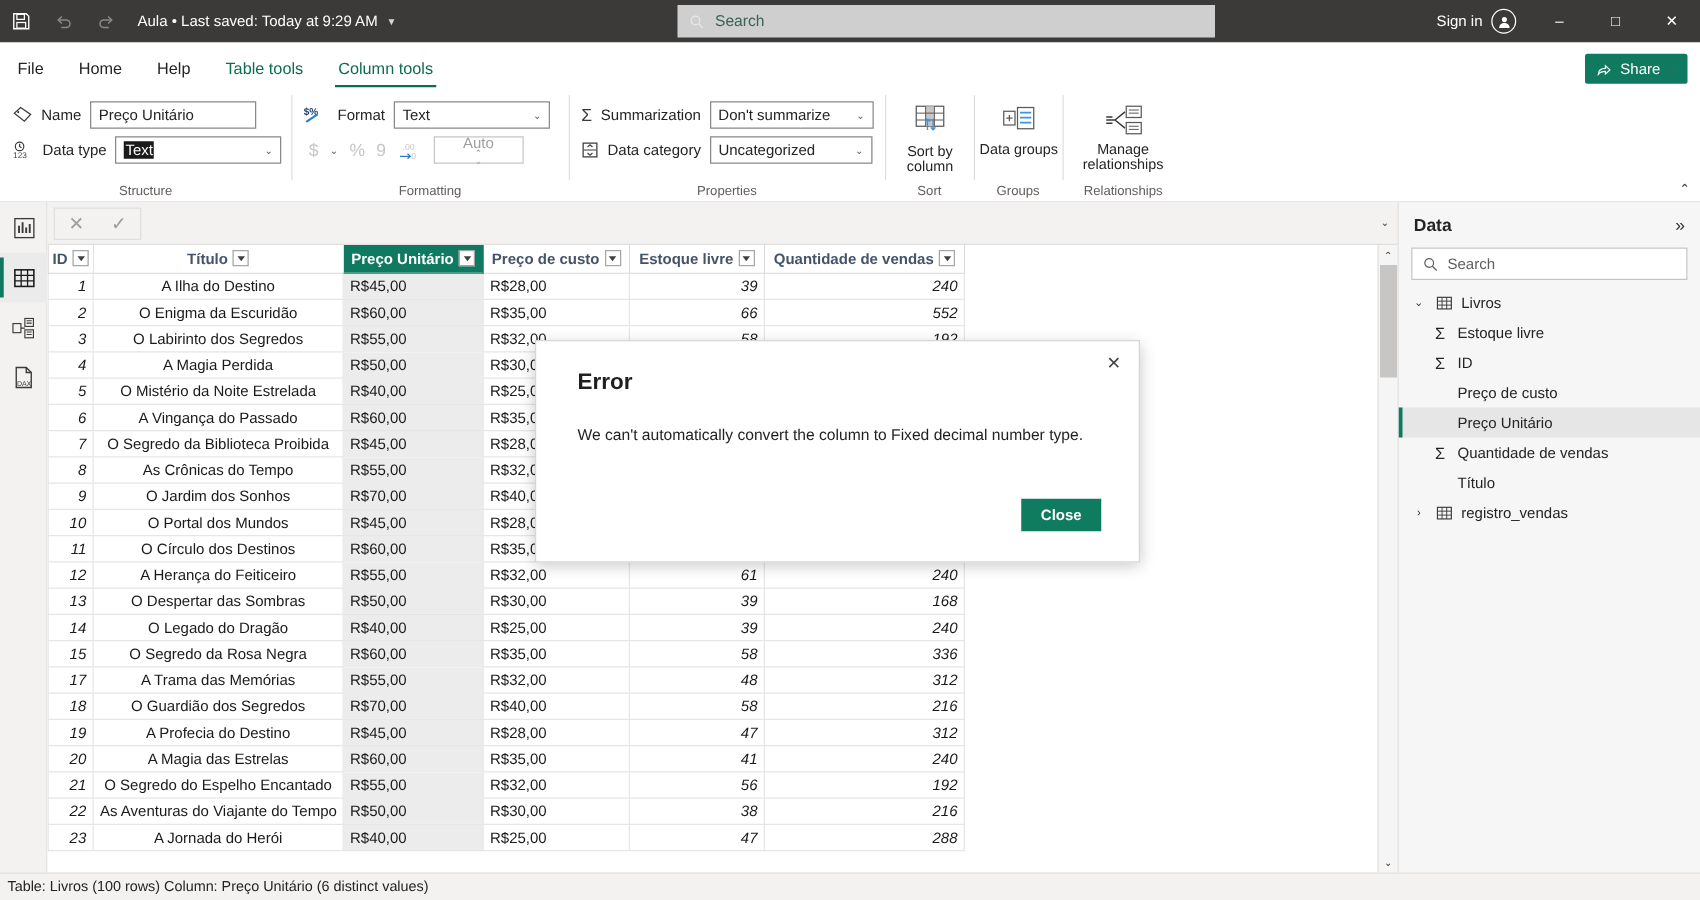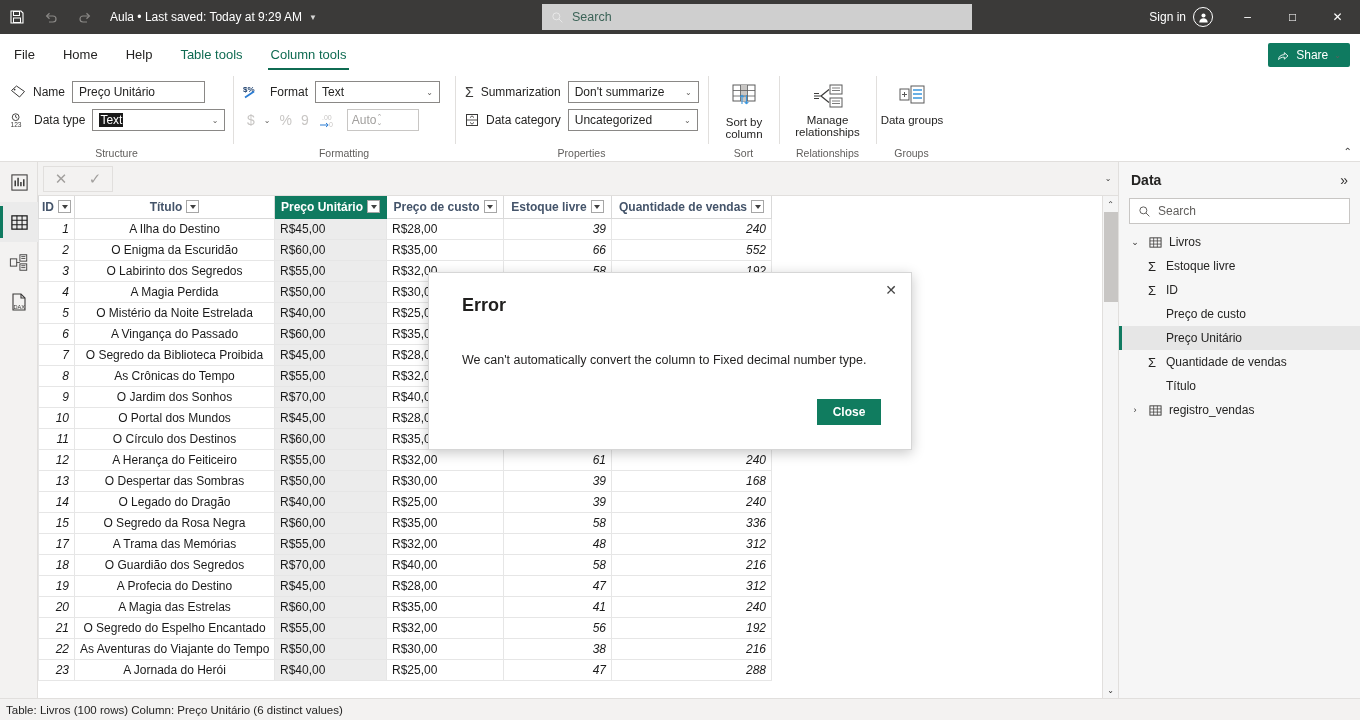--- a/index.html
+++ b/index.html
@@ -82,21 +82,21 @@
   .rselect {
     height: 22px; border: 1px solid #8a8886; background: #fff; font-size: 12px;
     padding: 0 6px; display: flex; align-items: center; justify-content: space-between;
     color: #252423; gap: 6px;
   }
   .chev { font-size: 8px; color: #605e5c; }
   .sel-text { background: #1a1a1a; color: #fff; padding: 0 1px; }
   .fmt-icons { display: flex; align-items: center; gap: 9px; padding-left: 12px; color: #c8c6c4; font-size: 14px; }
   .spinbox {
     width: 72px; height: 22px; border: 1px solid #c8c6c4; display: flex; align-items: center;
-    justify-content: flex-start; padding: 0 4px; color: #a19f9d; font-size: 12px; margin-left: 4px;
+    justify-content: center; padding: 0 4px; color: #a19f9d; font-size: 12px; margin-left: 4px; flex-direction: column;
   }
   .spin-arrows { display: flex; flex-direction: column; line-height: 6px; font-size: 7px; color: #a19f9d; }
   .bigbtn {
     width: 72px; height: 74px; display: flex; flex-direction: column; align-items: center;
     justify-content: flex-start; padding-top: 6px; gap: 4px;
   }
   .bigbtn .cap { font-size: 11.5px; color: #252423; text-align: center; line-height: 12px; }
   .ribbon-collapse { position: absolute; right: 8px; bottom: 4px; font-size: 10px; color: #323130; }
 
   
@@ -198,21 +198,21 @@
   
   .modal-shadow {
     position: absolute; left: 428px; top: 272px; width: 484px; height: 178px;
     background: #fff; border: 1px solid #d6d6d6; box-shadow: 0 3px 12px rgba(0,0,0,0.22);
   }
   .modal-close {
     position: absolute; right: 8px; top: 6px; width: 24px; height: 22px;
     display: flex; align-items: center; justify-content: center; color: #444; font-size: 14px;
   }
   .modal-title { position: absolute; left: 33px; top: 22px; font-size: 18px; font-weight: bold; color: #201f1e; }
-  .modal-msg { position: absolute; left: 33px; top: 68px; right: 20px; font-size: 12.5px; color: #201f1e; margin-top: 12px; }
+  .modal-msg { position: absolute; left: 33px; top: 68px; right: 20px; font-size: 12.5px; color: #201f1e; }
   .modal-btn {
     position: absolute; right: 30px; bottom: 24px; width: 64px; height: 26px; background: #107c5f;
     color: #fff; font-size: 12px; font-weight: bold; display: flex; align-items: center; justify-content: center;
   }
   svg { display: block; }
 </style>
 </head>
 <body>
 
 <div id="app">
@@ -382,49 +382,49 @@
               <path d="M4 6.5h22M4 12h22M11.5 1v16M18.5 1v16" stroke="#5a5a5a" stroke-width="0.8"></path>
               <path d="M13 20v-9M13 11l-1.8 2.2M13 11l1.8 2.2" stroke="#3a96dd" stroke-width="1.1" fill="none"></path>
               <path d="M17.5 11v9M17.5 20l-1.8-2.2M17.5 20l1.8-2.2" stroke="#3a96dd" stroke-width="1.1" fill="none"></path>
             </svg>
         </span>
         <span class="cap">Sort by column</span>
       </div>
       <div class="glabel">Sort</div>
     </div>
 
+    <div class="rgroup" style="width:71px">
+      <div class="bigbtn">
+        <span>
+          <svg width="30" height="26" viewBox="0 0 30 26">
+              <rect x="3" y="5" width="9" height="11" fill="none" stroke="#5a5a5a" stroke-width="1"></rect>
+              <path d="M7.5 8v5M5 10.5h5" stroke="#5a5a5a" stroke-width="1"></path>
+              <rect x="14" y="2" width="13" height="17" fill="none" stroke="#5a5a5a" stroke-width="1"></rect>
+              <path d="M16 6h9M16 10h9M16 14h9" stroke="#3a96dd" stroke-width="1.4"></path>
+            </svg>
+        </span>
+        <span class="cap">Data groups</span>
+      </div>
+      <div class="glabel">Groups</div>
+    </div>
+
     <div class="rgroup" style="width:97px">
       <div class="bigbtn" style="width:97px">
         <span>
           <svg width="32" height="26" viewBox="0 0 32 26">
               <rect x="18" y="1" width="12" height="9" fill="none" stroke="#5a5a5a" stroke-width="1"></rect>
               <rect x="18" y="14" width="12" height="9" fill="none" stroke="#5a5a5a" stroke-width="1"></rect>
               <path d="M20 4h8M20 6.5h8M20 17h8M20 19.5h8" stroke="#5a5a5a" stroke-width="0.8"></path>
               <path d="M2 12h7M9 12l8-6.5M9 12l8 6.5" fill="none" stroke="#3b3a39" stroke-width="1.2"></path>
               <path d="M2 9.5h5M2 14.5h5" stroke="#3b3a39" stroke-width="1.2"></path>
             </svg>
         </span>
         <span class="cap">Manage relationships</span>
       </div>
       <div class="glabel">Relationships</div>
-    </div>
-
-    <div class="rgroup" style="width:71px">
-      <div class="bigbtn">
-        <span>
-          <svg width="30" height="26" viewBox="0 0 30 26">
-              <rect x="3" y="5" width="9" height="11" fill="none" stroke="#5a5a5a" stroke-width="1"></rect>
-              <path d="M7.5 8v5M5 10.5h5" stroke="#5a5a5a" stroke-width="1"></path>
-              <rect x="14" y="2" width="13" height="17" fill="none" stroke="#5a5a5a" stroke-width="1"></rect>
-              <path d="M16 6h9M16 10h9M16 14h9" stroke="#3a96dd" stroke-width="1.4"></path>
-            </svg>
-        </span>
-        <span class="cap">Data groups</span>
-      </div>
-      <div class="glabel">Groups</div>
     </div>
 
 
     <div class="ribbon-collapse">⌃</div>
   </div>
 
   <div class="leftnav">
     <div class="navitem">
       <span>
         <svg width="19" height="19" viewBox="0 0 20 20">

